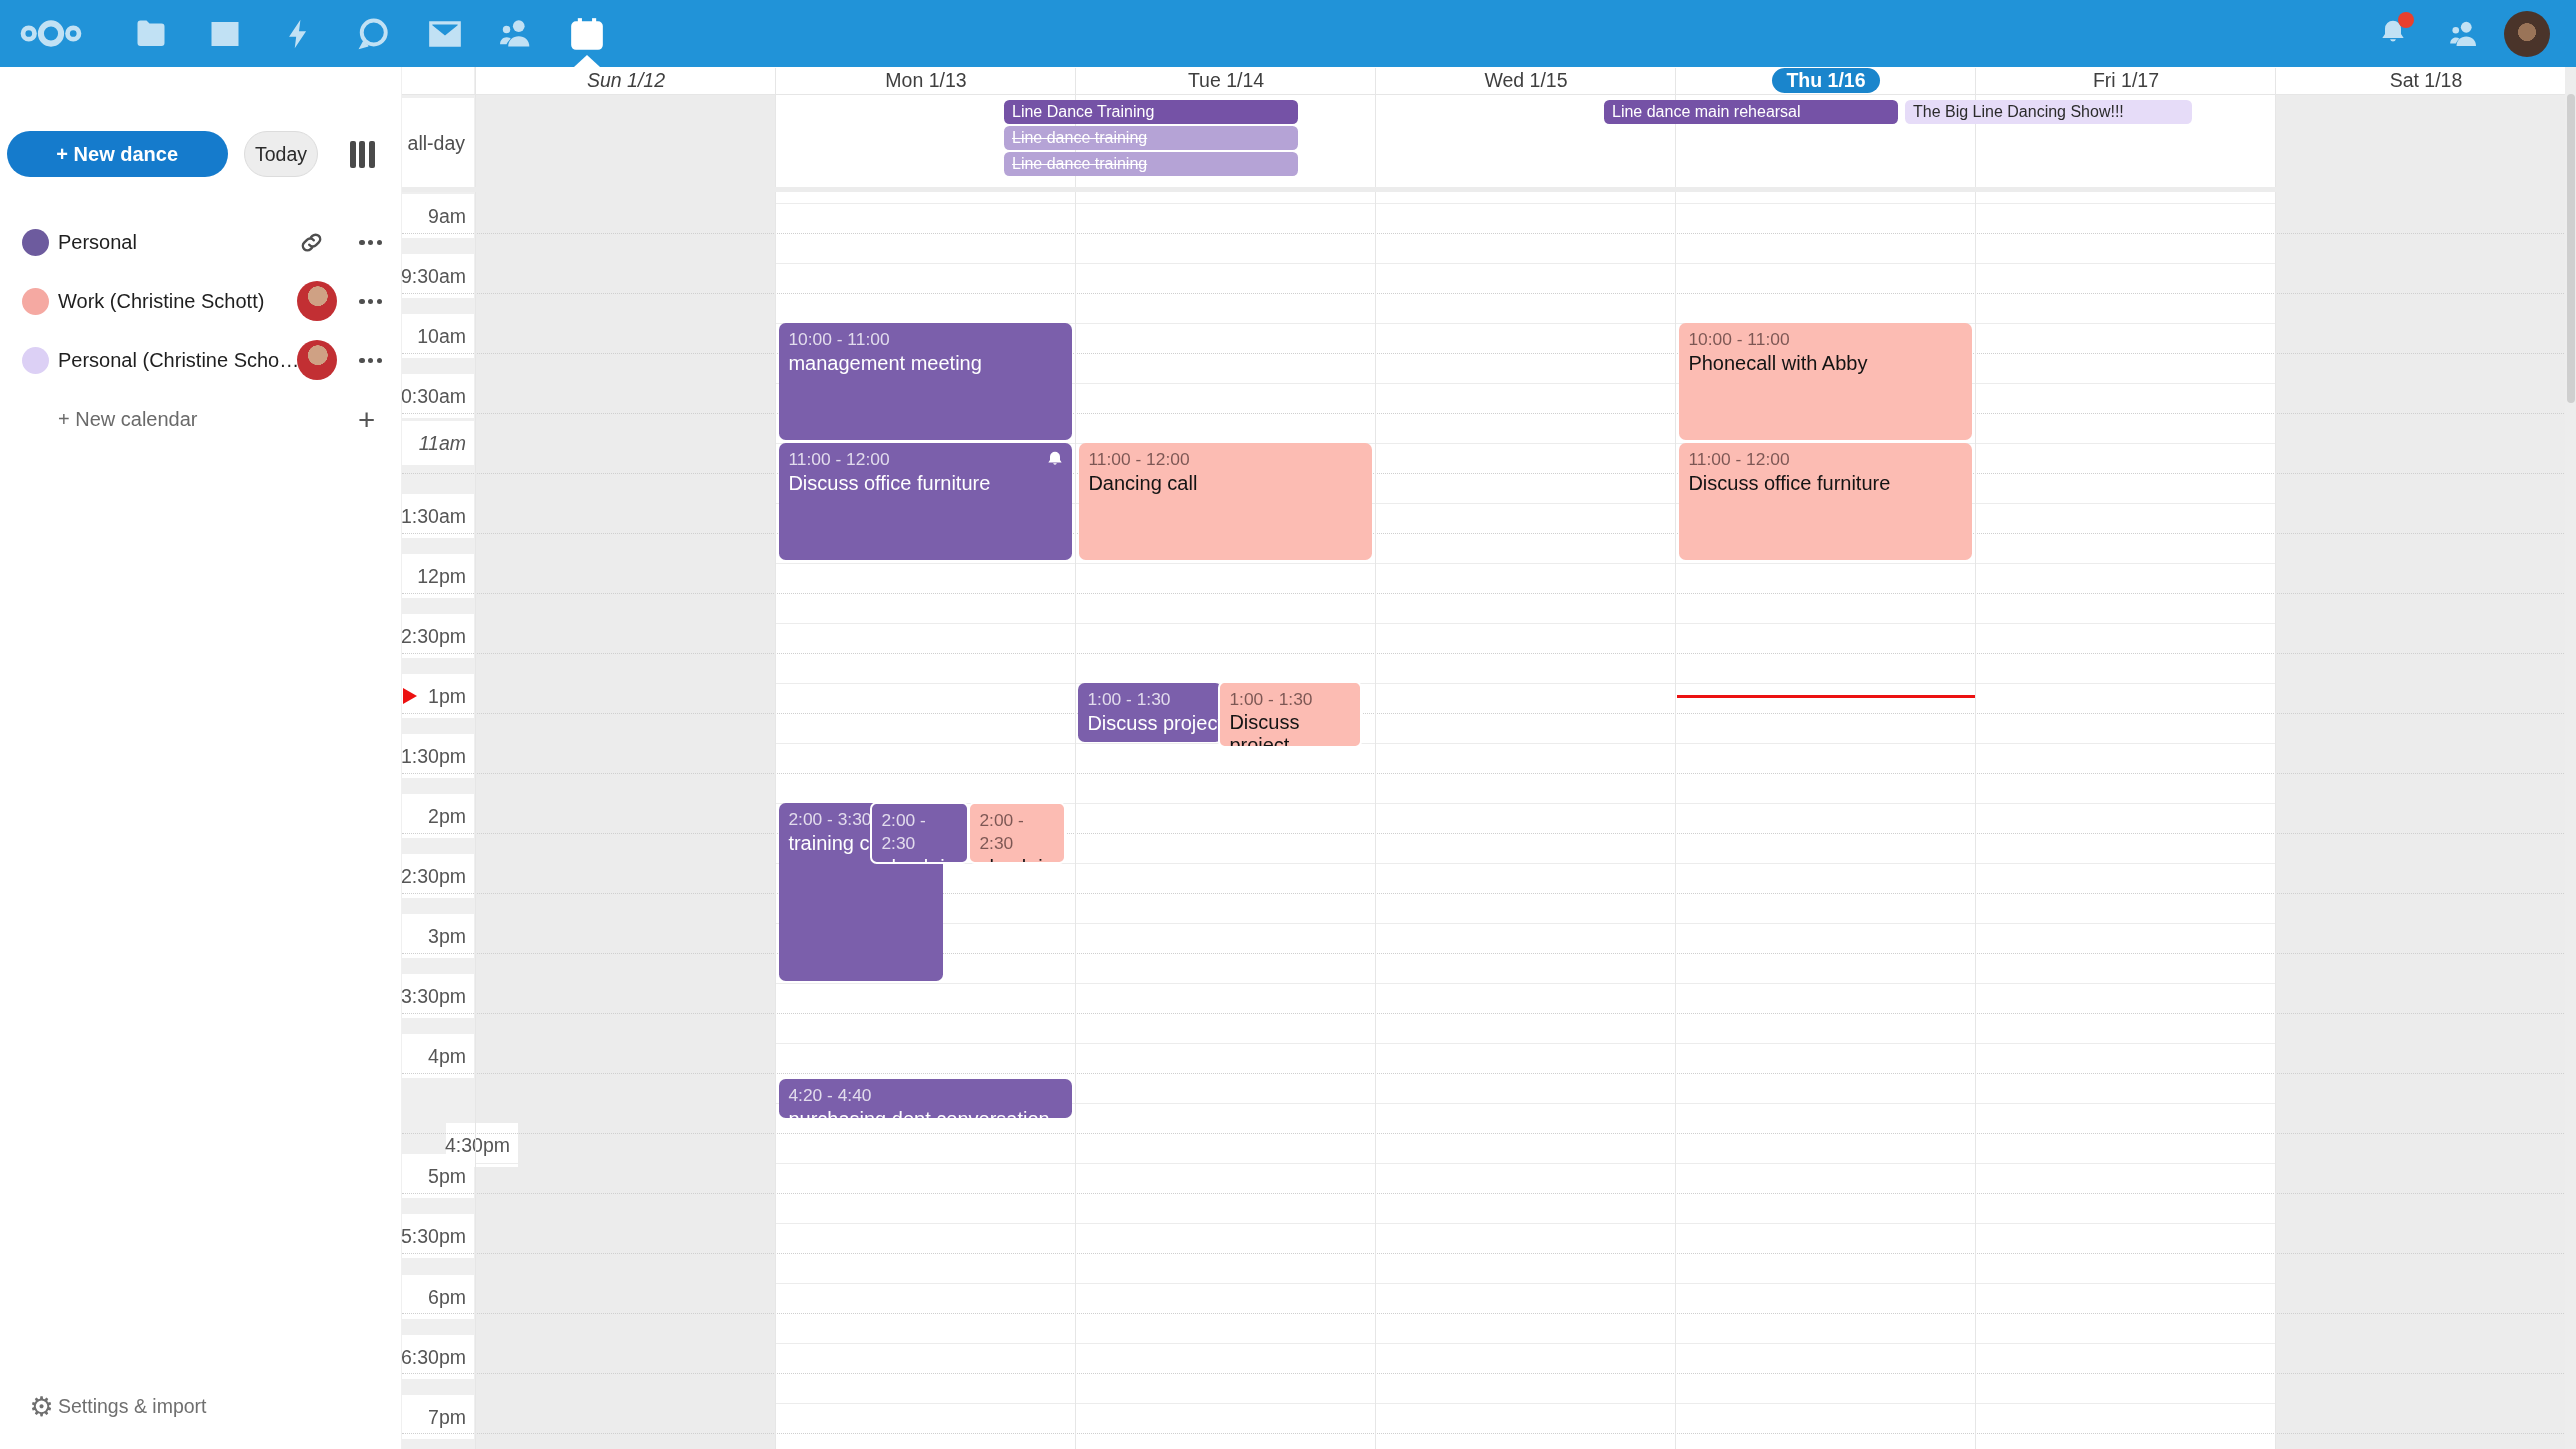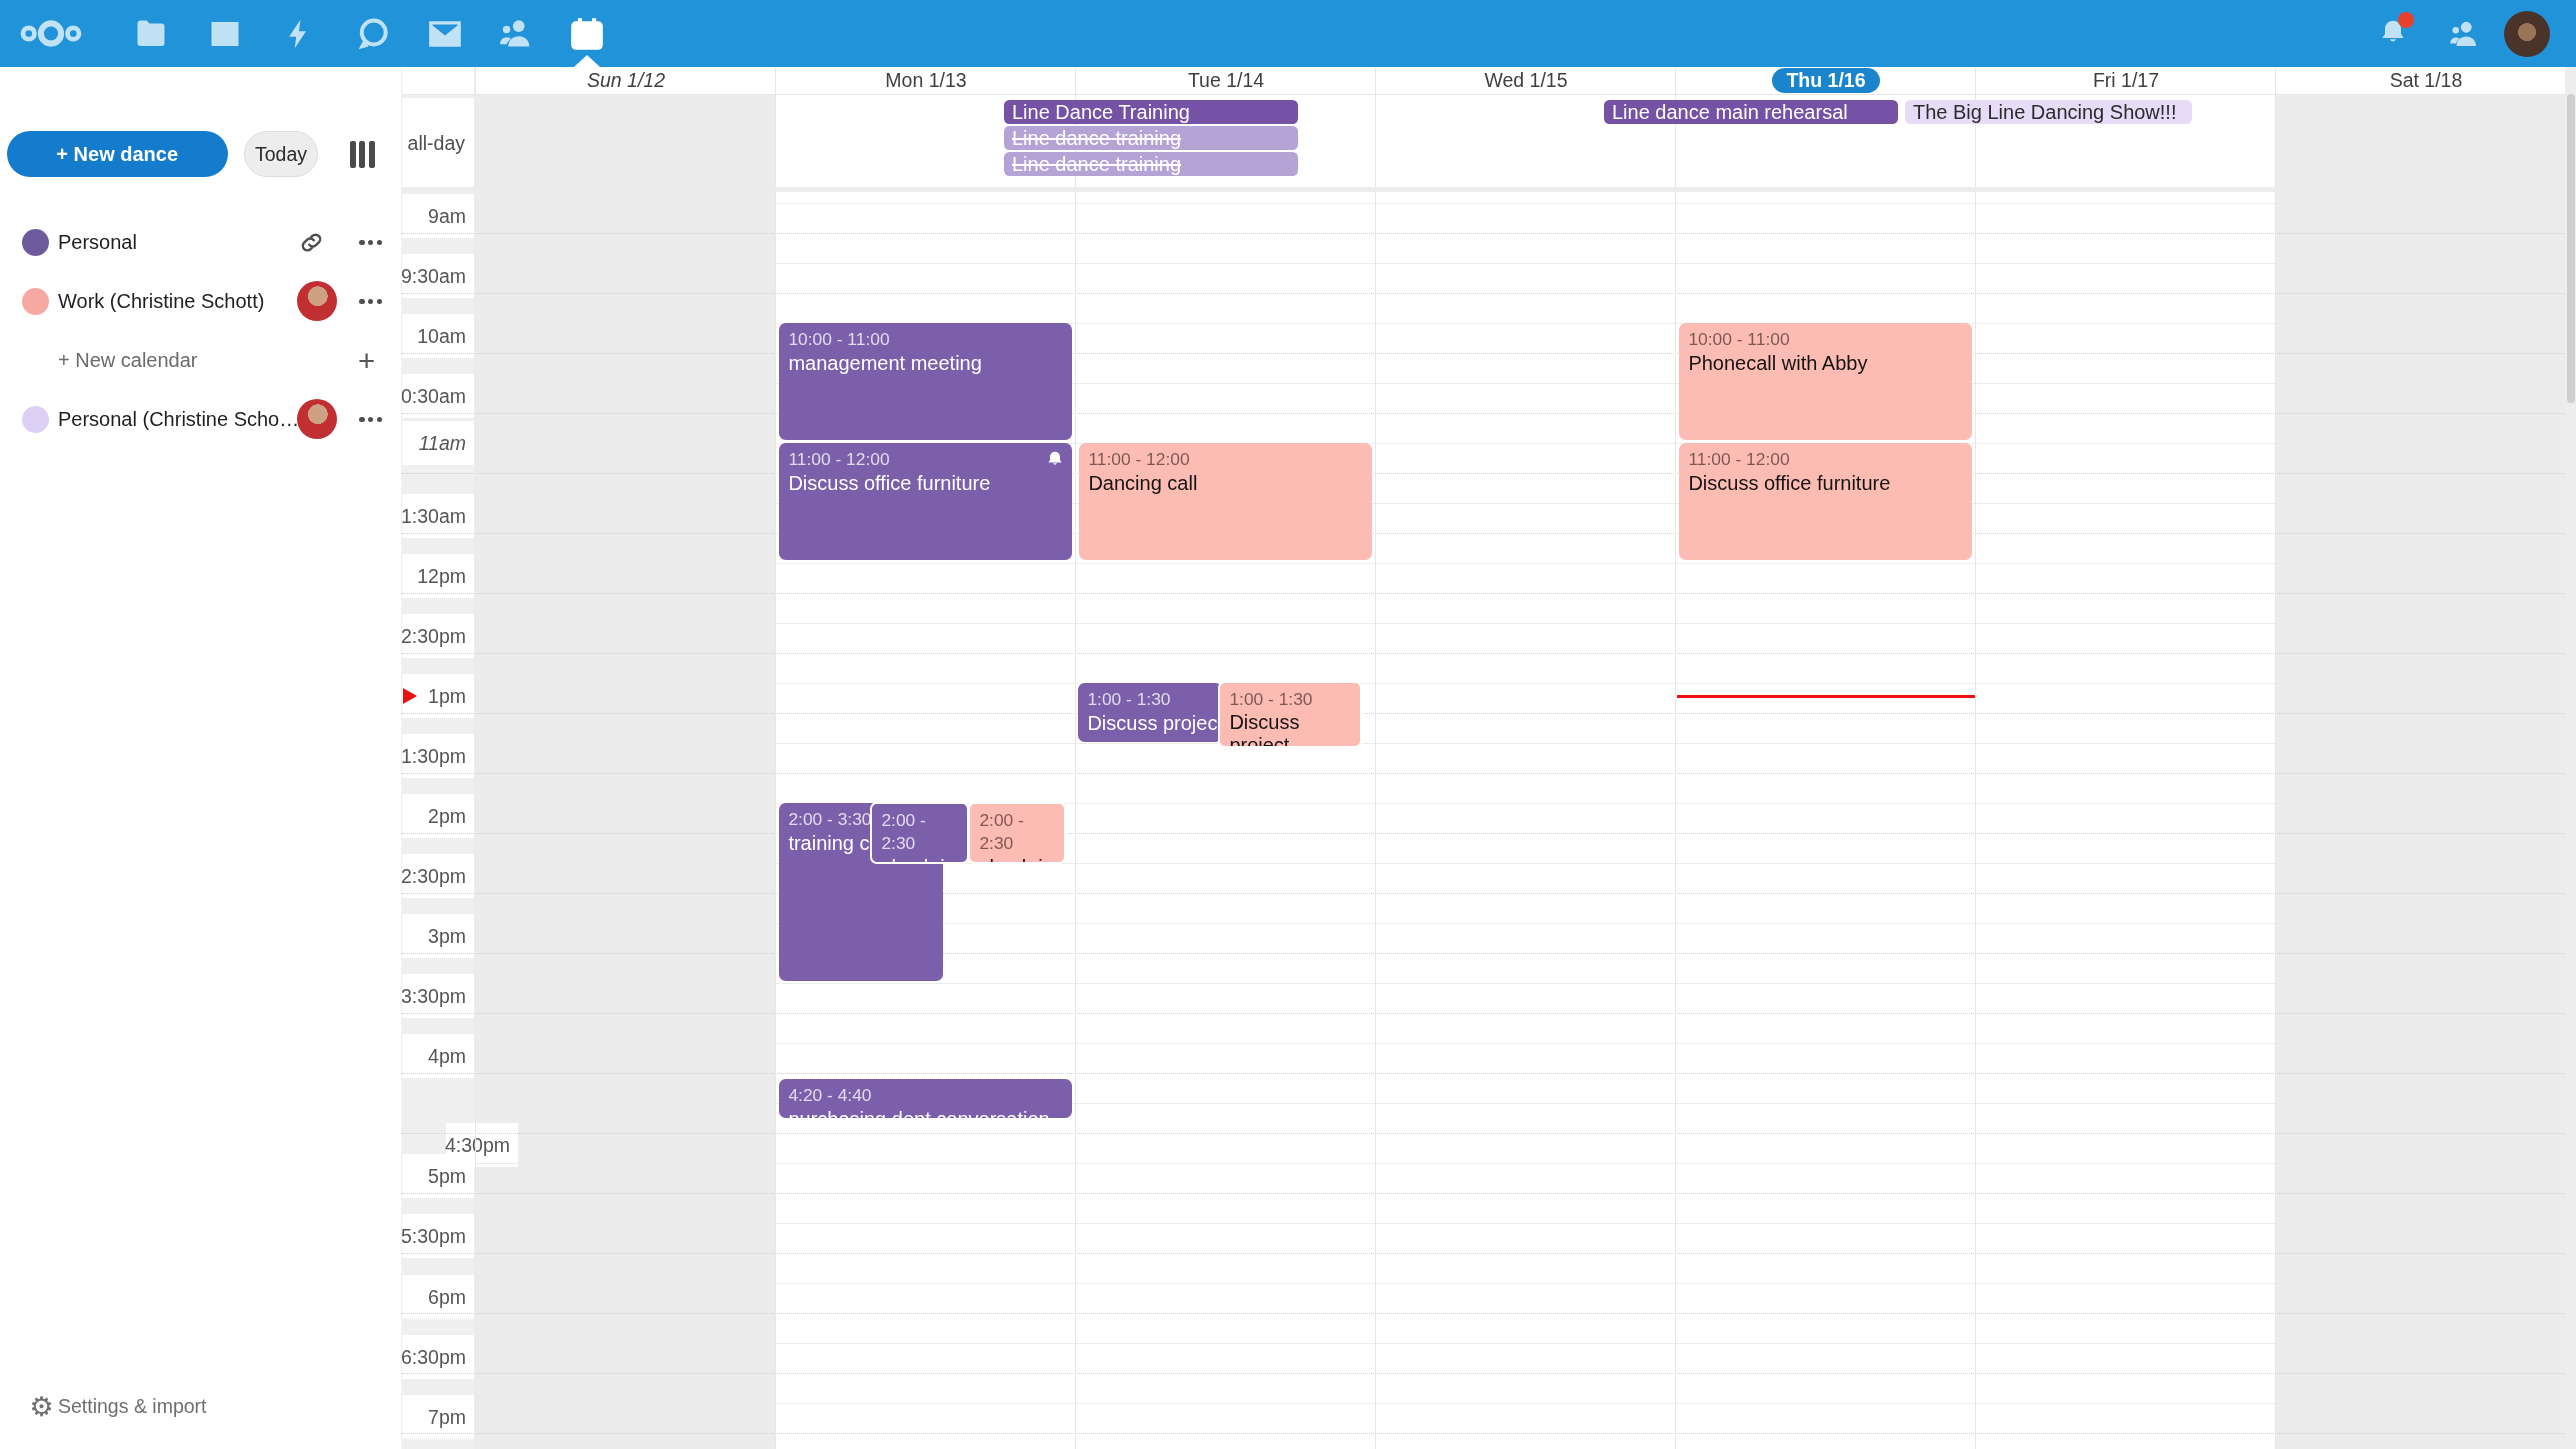--- a/index.html
+++ b/index.html
@@ -65,21 +65,21 @@
 
   .dayhead{position:absolute;top:0;height:27px;display:flex;align-items:center;justify-content:center;font-size:19.5px;color:#3f3f3f}
   .today-pill{background:var(--today-blue);color:#fff;font-weight:bold;border-radius:13.4px;padding:1.3px 14.8px}
   .headline{position:absolute;left:0;top:27px;right:0;height:1.3px;background:#e6e6e6}
   .weekend-col{position:absolute;top:28px;bottom:0;background:var(--weekend)}
   .colborder{position:absolute;top:1.3px;bottom:0;width:1.3px;background:#e6e6e6}
   .allday-band{position:absolute;left:0;top:120px;right:0;height:5.4px;background:var(--grid-line)}
   .hline{position:absolute;height:1.3px;background:var(--grid-line)}
   .dline{position:absolute;height:0;border-top:1.3px dotted #cfcfcf}
 
-  .aev{position:absolute;height:24px;border-radius:5.4px;padding:0 8px;font-size:20px;line-height:24px;color:#fff;overflow:hidden;white-space:nowrap;cursor:pointer;z-index:6}
+  .aev{position:absolute;height:24px;border-radius:5.4px;padding:0 8px;font-size:16px;line-height:24px;color:#fff;overflow:hidden;white-space:nowrap;cursor:pointer;z-index:6}
   .aev.solid-purple{background:var(--purple-dark)}
   .aev.struck{background:var(--light-purple);text-decoration:line-through}
   .aev.lavender{background:var(--lavender);color:#2b2b2b}
 
   .ev{position:absolute;border-radius:6.7px;padding:5.4px 9.4px;overflow:hidden;cursor:pointer;z-index:5}
   .ev .t{font-size:17.4px;line-height:23px}
   .ev .n{font-size:20px;line-height:25.5px}
   .ev.purple{background:var(--purple);color:#fff}
   .ev.purple .t{color:rgba(255,255,255,.78)}
   .ev.salmon{background:var(--salmon);color:#141414}
@@ -196,32 +196,32 @@
         <span class="caldot" style="background:#f5a9a2"></span>
         <span class="calname">Work (Christine Schott)</span>
         <span class="mini-avatar" style="top:9.4px"></span>
         <span class="dots3">
             <i></i>
             <i></i>
             <i></i>
           </span>
       </div>
       <div class="calrow">
-        <span class="calname muted">+ New calendar</span>
-        <span class="plus">+</span>
-      </div>
-      <div class="calrow">
         <span class="caldot" style="background:#dcd0f5"></span>
         <span class="calname">Personal (Christine Scho…</span>
         <span class="mini-avatar" style="top:9.4px"></span>
         <span class="dots3">
             <i></i>
             <i></i>
             <i></i>
           </span>
+      </div>
+      <div class="calrow">
+        <span class="calname muted">+ New calendar</span>
+        <span class="plus">+</span>
       </div>
     </div>
 
     <div class="settings">
       <span class="gear">⚙</span>
       <span class="lbl">Settings &amp; import</span>
     </div>
   </div>
 
   <div class="calarea">

